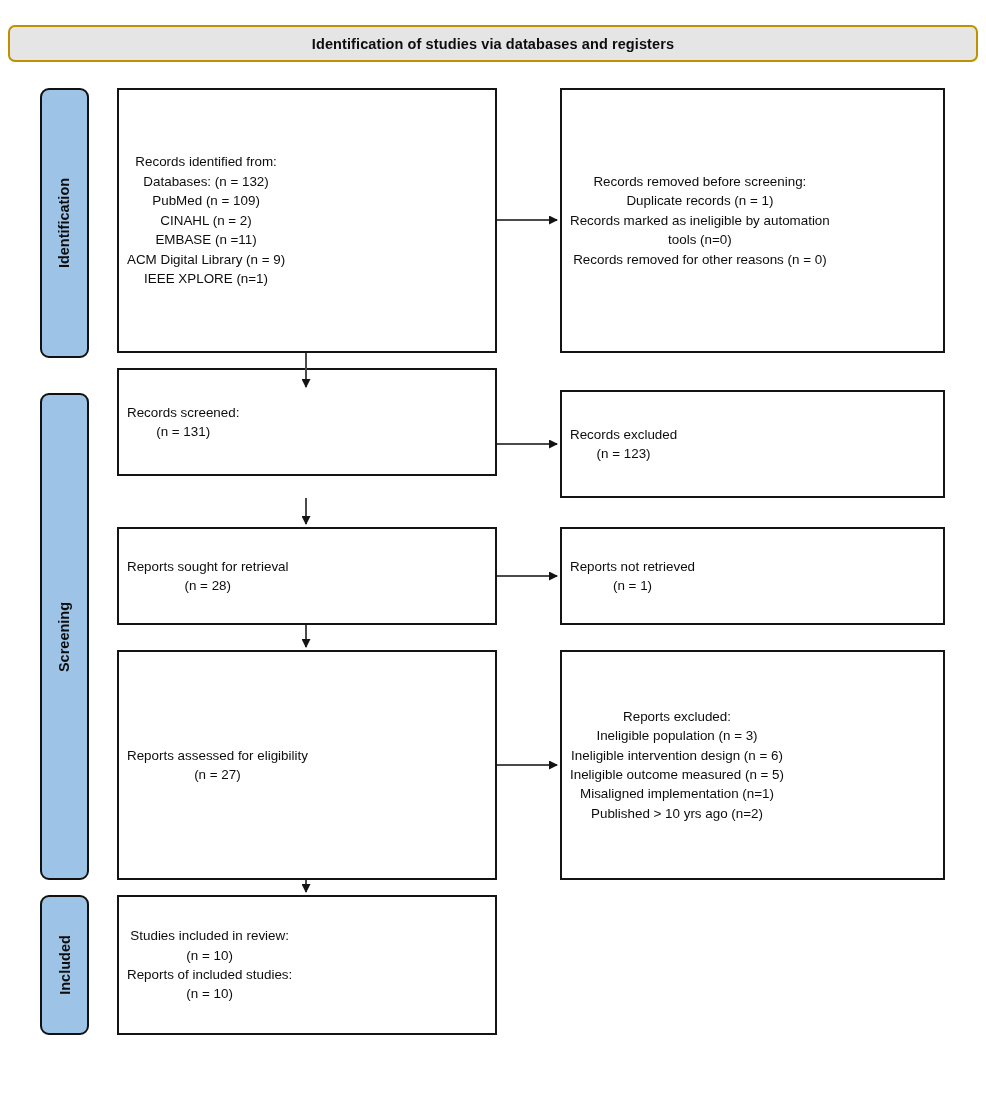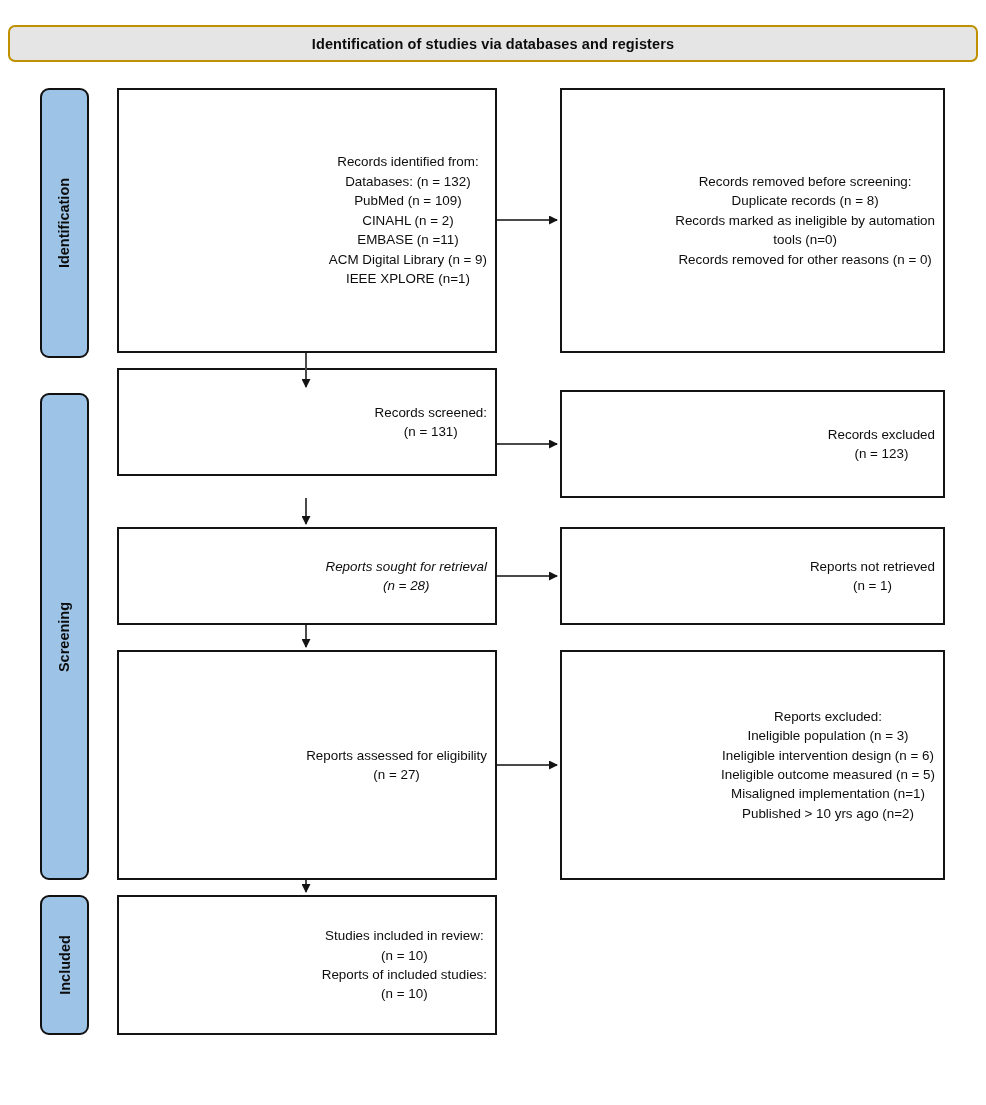--- a/index.html
+++ b/index.html
@@ -42,38 +42,38 @@
   }
   #tab-identification { top: 88px;  height: 270px; }
   #tab-screening     { top: 393px; height: 487px; }
   #tab-included      { top: 895px; height: 140px; }
 
   
   .flow-box {
     position: absolute;
     background: #ffffff;
     border: 2.2px solid #141414;
-    display: flex; align-items: center; justify-content: flex-end;
+    display: flex; align-items: center; justify-content: flex-start;
     text-align: center;
   }
   .flow-box .box-text {
     font-size: 13.4px; line-height: 1.45; color: #0d0d0d;
     white-space: pre-line; padding: 0 8px;
   }
 
   
   .col-left  { left: 117px; width: 380px; }
   
   .col-right { left: 560px; width: 385px; }
 
   #box-identified      { top: 88px;  height: 265px; }
   #box-removed         { top: 88px;  height: 265px; }
   #box-screened        { top: 368px; height: 108px; }
   #box-excluded        { top: 390px; height: 108px; }
-  #box-sought          { top: 527px; height: 98px; font-style: italic;  }
+  #box-sought          { top: 527px; height: 98px;  }
   #box-not-retrieved   { top: 527px; height: 98px;  }
   #box-assessed        { top: 650px; height: 230px; }
   #box-reports-excluded{ top: 650px; height: 230px; }
   #box-included        { top: 895px; height: 140px; }
 
   
   .conn { position: absolute; }
   .conn svg { display: block; overflow: visible; }
 </style>
 </head>
@@ -99,21 +99,21 @@
     <span class="box-text">Records identified from:
 Databases: (n = 132)
 PubMed (n = 109)
 CINAHL (n = 2)
 EMBASE (n =11)
 ACM Digital Library (n = 9)
 IEEE XPLORE (n=1)</span>
   </div>
   <div class="flow-box col-right" id="box-removed">
     <span class="box-text">Records removed before screening:
-Duplicate records (n = 8)
+Duplicate records (n = 1)
 Records marked as ineligible by automation
 tools (n=0)
 Records removed for other reasons (n = 0)</span>
   </div>
 
   <div class="flow-box col-left" id="box-screened">
     <span class="box-text">Records screened:
 (n = 131)</span>
   </div>
   <div class="flow-box col-right" id="box-excluded">

